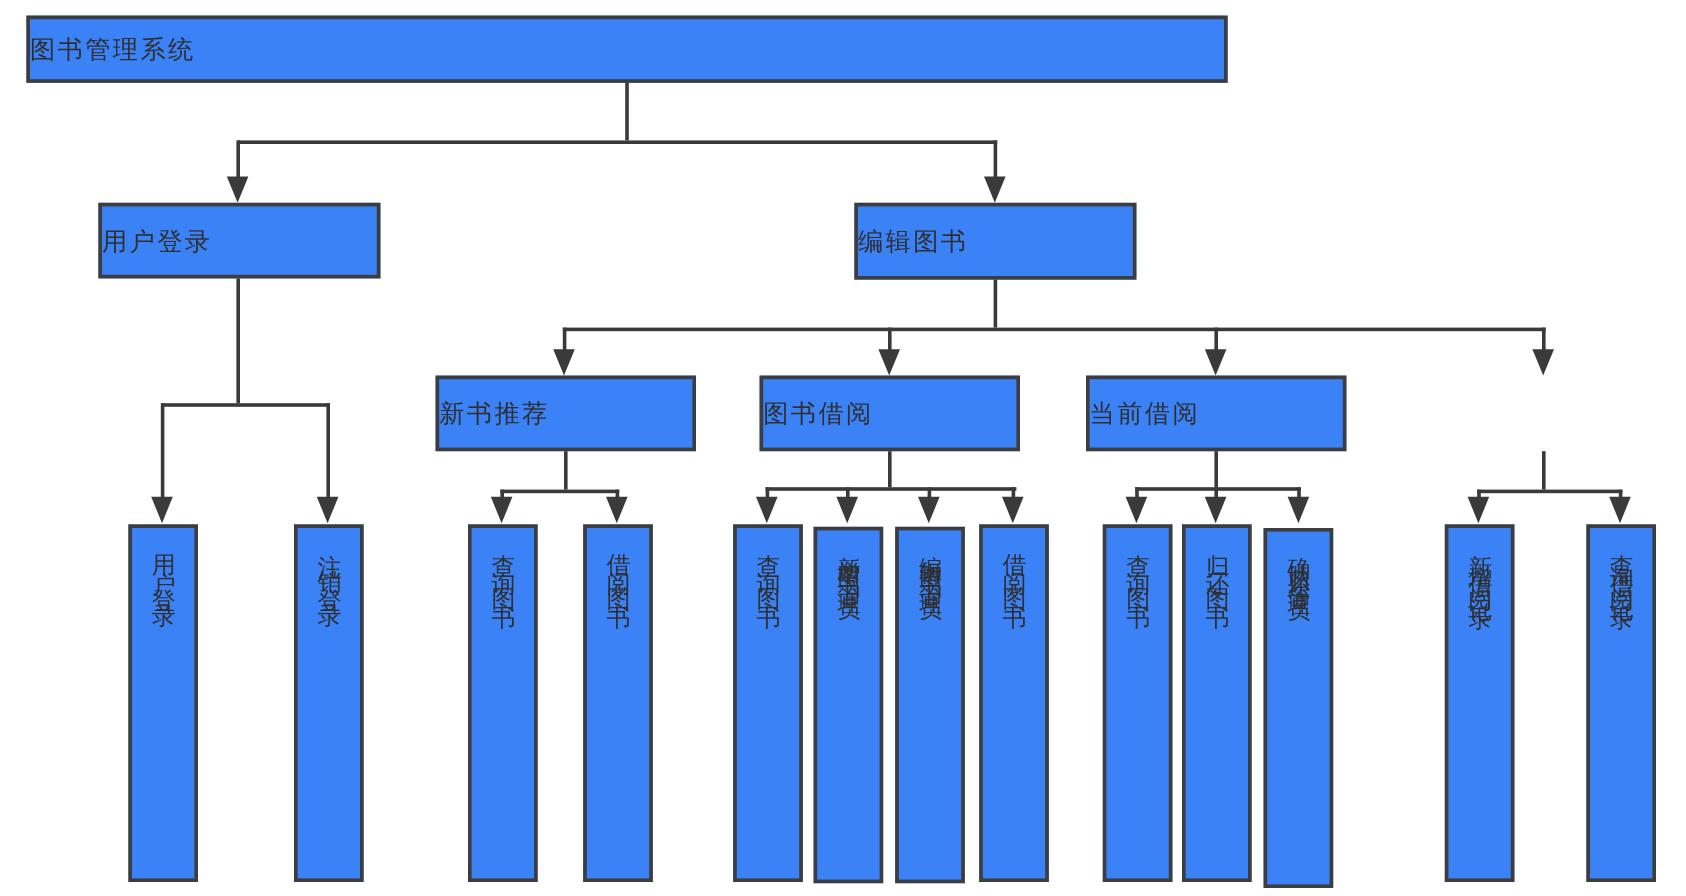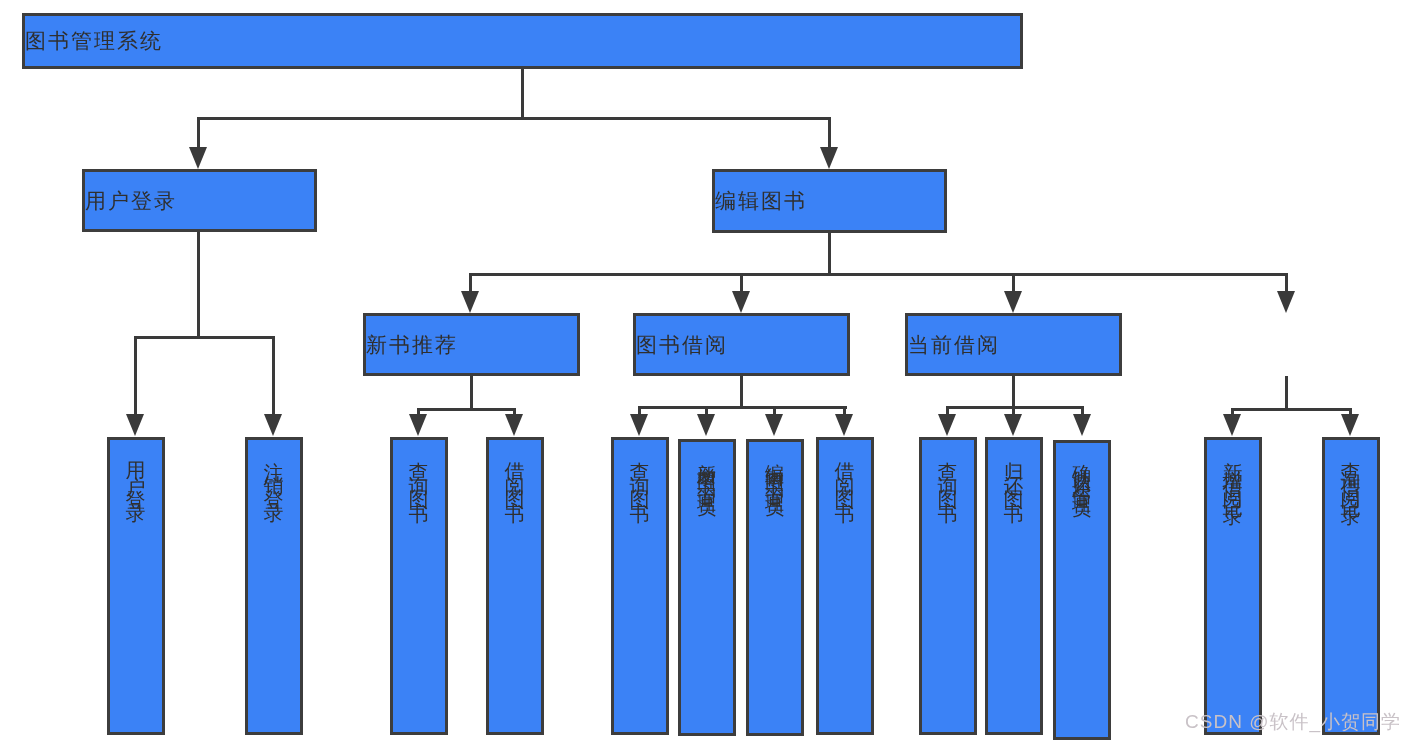--- a/index.html
+++ b/index.html
@@ -156,15 +156,14 @@
     <span>确认归还（管理员）</span>
   </div>
 
   <div class="box vbox sp6" style="left:1204px;top:437px;width:58px;height:298px;">
     <span>新增借阅记录</span>
   </div>
   <div class="box vbox sp6" style="left:1322px;top:437px;width:58px;height:298px;">
     <span>查询借阅记录</span>
   </div>
 
-  <div class="watermark">CSDN @软件_小贺同学</div>
 
 </div>
 
 </body></html>

